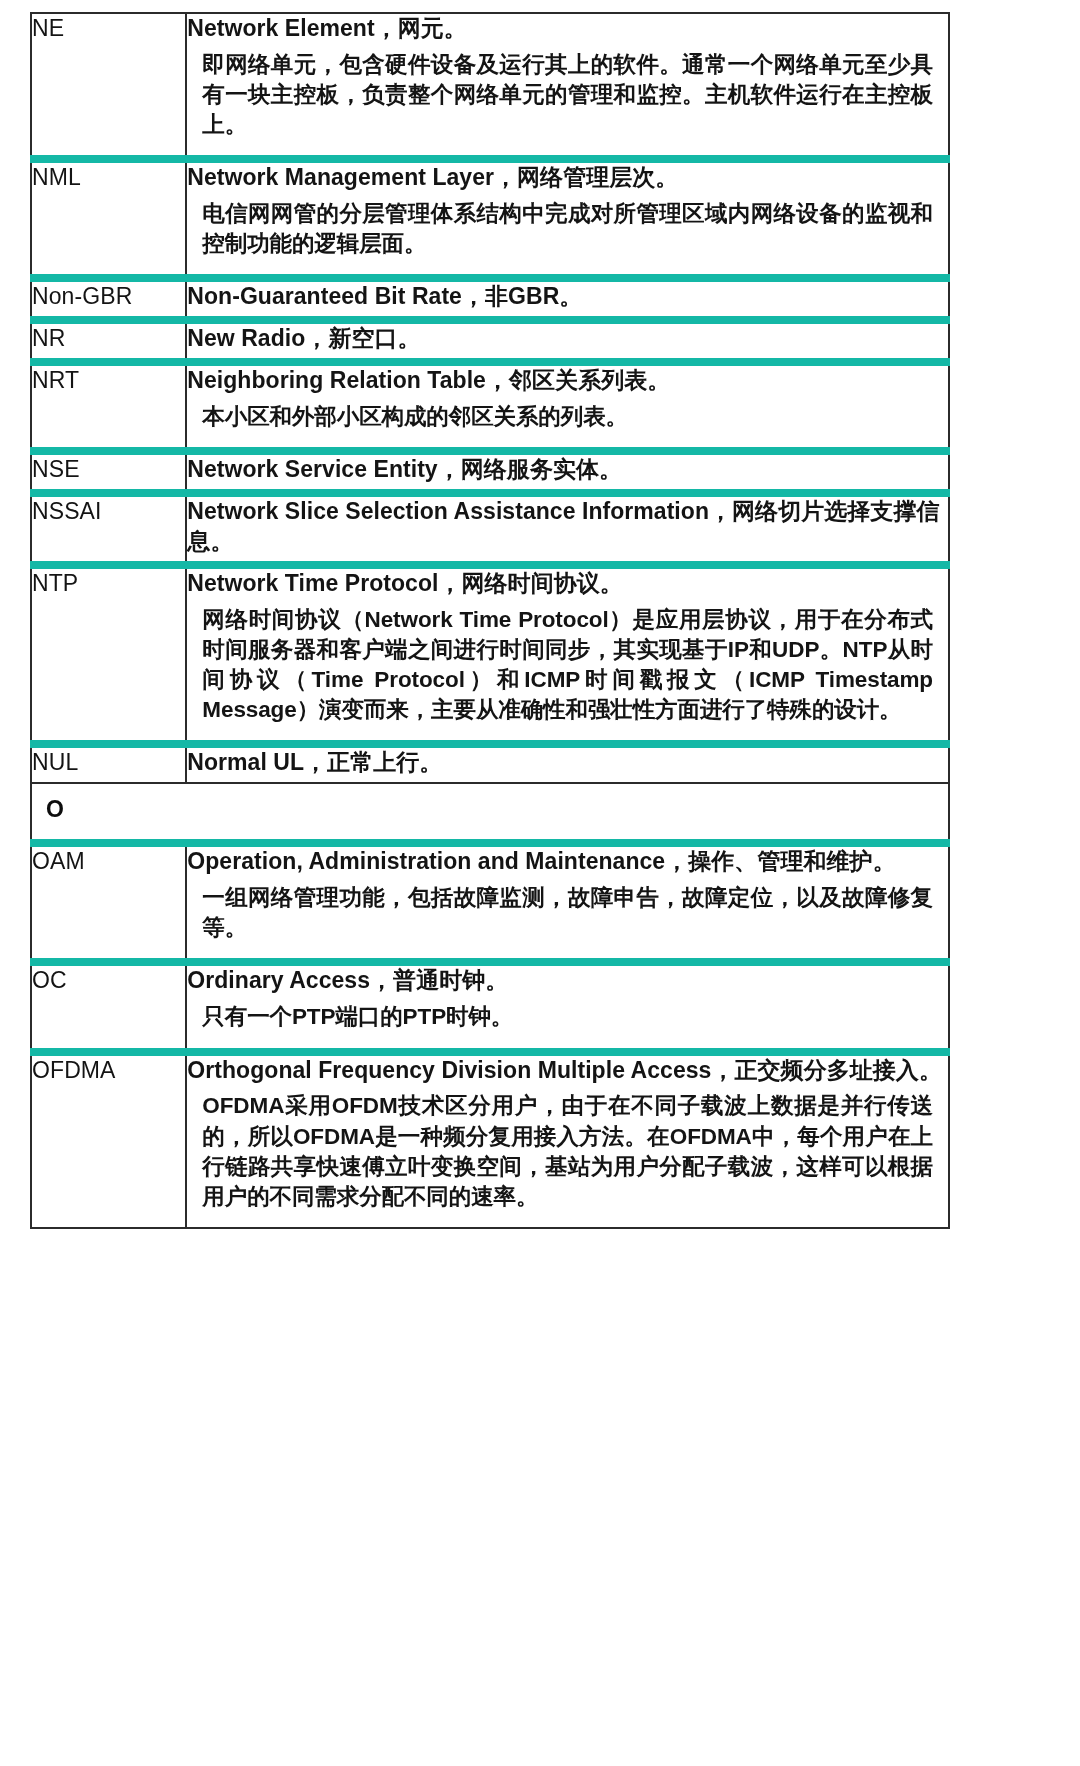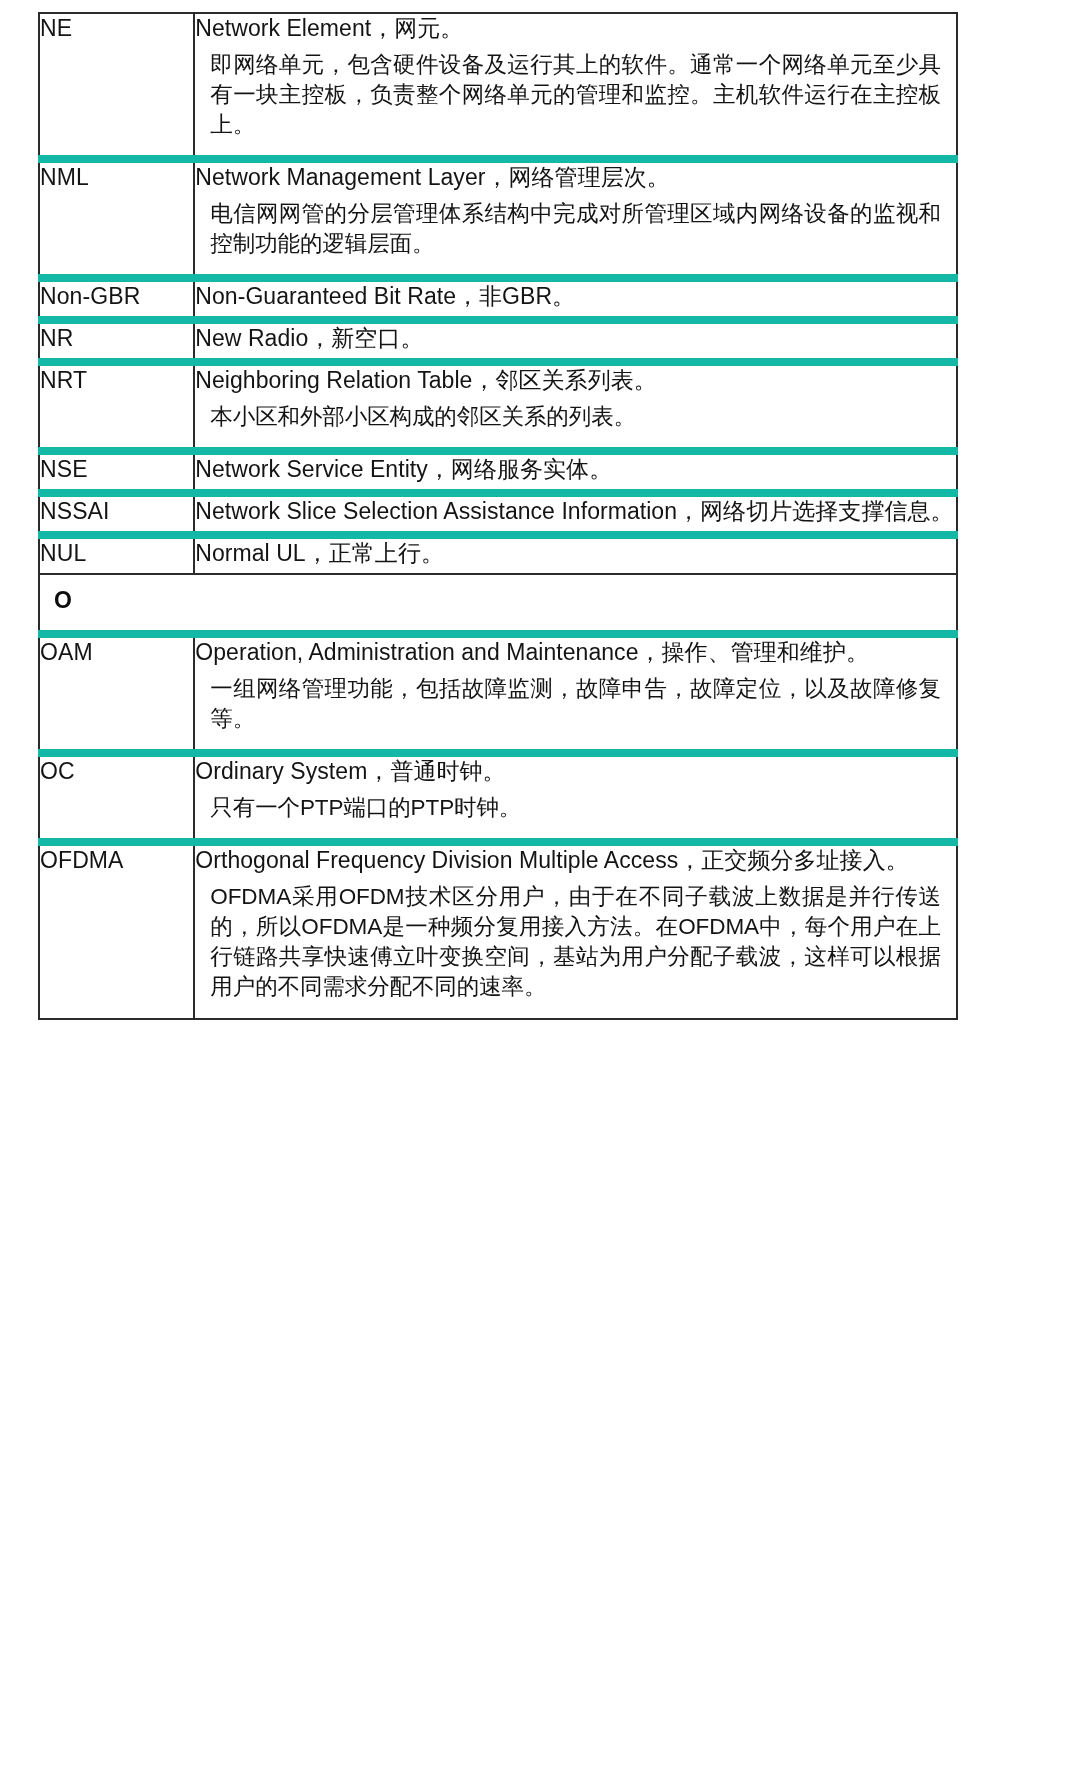--- a/index.html
+++ b/index.html
@@ -12,21 +12,21 @@
     height: 1766px;
     font-family: "Liberation Sans", "DejaVu Sans", sans-serif;
     color: #1a1a1a;
     -webkit-font-smoothing: antialiased;
   }
   .page {
     position: relative;
     width: 868px;
     height: 1766px;
     box-sizing: border-box;
-    padding: 12px 30px 0 38px;
+    padding: 12px 30px 0 30px;
   }
   table.glossary {
     width: 920px;
     border-collapse: collapse;
     table-layout: fixed;
     border-top: 2px solid #2b2b2b;
     border-bottom: 2px solid #2b2b2b;
     border-left: 2px solid #2b2b2b;
     border-right: 2px solid #2b2b2b;
   }
@@ -48,20 +48,21 @@
     line-height: 1.28;
     letter-spacing: 0.1px;
     white-space: nowrap;
     color: #141414;
   }
   td.def {
     padding: 12px 16px 14px 16px;
     font-size: 23px;
     line-height: 1.0;
     color: #141414;
+    font-weight: bold;
   }
   .headline {
     font-size: 23px;
     line-height: 1.30;
     letter-spacing: 0.05px;
     margin: 0 0 4px 0;
   }
   .body-text {
     font-size: 22.5px;
     line-height: 1.34;
@@ -131,39 +132,46 @@
             <p class="headline">Network Service Entity，网络服务实体。</p>
           </td>
         </tr>
         <tr class="row">
           <td class="term">NSSAI</td>
           <td class="def">
             <p class="headline">Network Slice Selection Assistance Information，网络切片选择支撑信息。</p>
           </td>
         </tr>
         <tr class="row">
+          <td class="term">NTP</td>
+          <td class="def">
+            <p class="headline">Network Time Protocol，网络时间协议。</p>
+            <p class="body-text">网络时间协议（Network Time Protocol）是应用层协议，用于在分布式时间服务器和客户端之间进行时间同步，其实现基于IP和UDP。NTP从时间协议（Time Protocol）和ICMP时间戳报文（ICMP Timestamp Message）演变而来，主要从准确性和强壮性方面进行了特殊的设计。</p>
+          </td>
+        </tr>
+        <tr class="row">
           <td class="term">NUL</td>
           <td class="def">
             <p class="headline">Normal UL，正常上行。</p>
           </td>
         </tr>
         <tr class="section-row">
           <td class="section-cell" colspan="2">O</td>
         </tr>
         <tr class="row">
           <td class="term">OAM</td>
           <td class="def">
             <p class="headline">Operation, Administration and Maintenance，操作、管理和维护。</p>
             <p class="body-text">一组网络管理功能，包括故障监测，故障申告，故障定位，以及故障修复等。</p>
           </td>
         </tr>
         <tr class="row">
           <td class="term">OC</td>
           <td class="def">
-            <p class="headline">Ordinary System，普通时钟。</p>
+            <p class="headline">Ordinary Access，普通时钟。</p>
             <p class="body-text">只有一个PTP端口的PTP时钟。</p>
           </td>
         </tr>
         <tr class="row">
           <td class="term">OFDMA</td>
           <td class="def">
             <p class="headline">Orthogonal Frequency Division Multiple Access，正交频分多址接入。</p>
             <p class="body-text">OFDMA采用OFDM技术区分用户，由于在不同子载波上数据是并行传送的，所以OFDMA是一种频分复用接入方法。在OFDMA中，每个用户在上行链路共享快速傅立叶变换空间，基站为用户分配子载波，这样可以根据用户的不同需求分配不同的速率。</p>
           </td>
         </tr>

